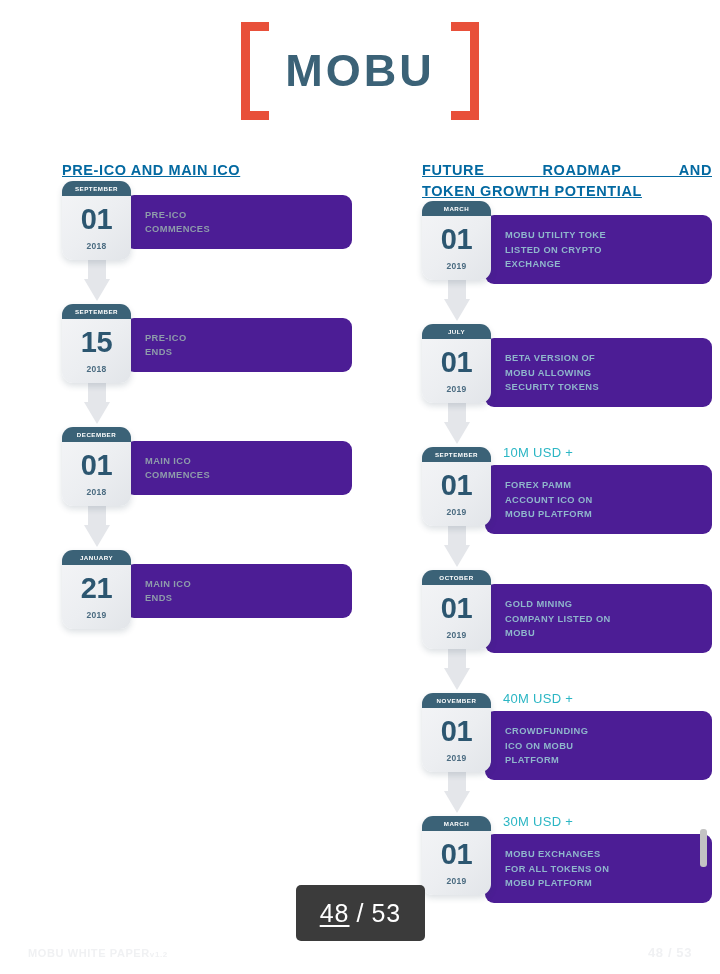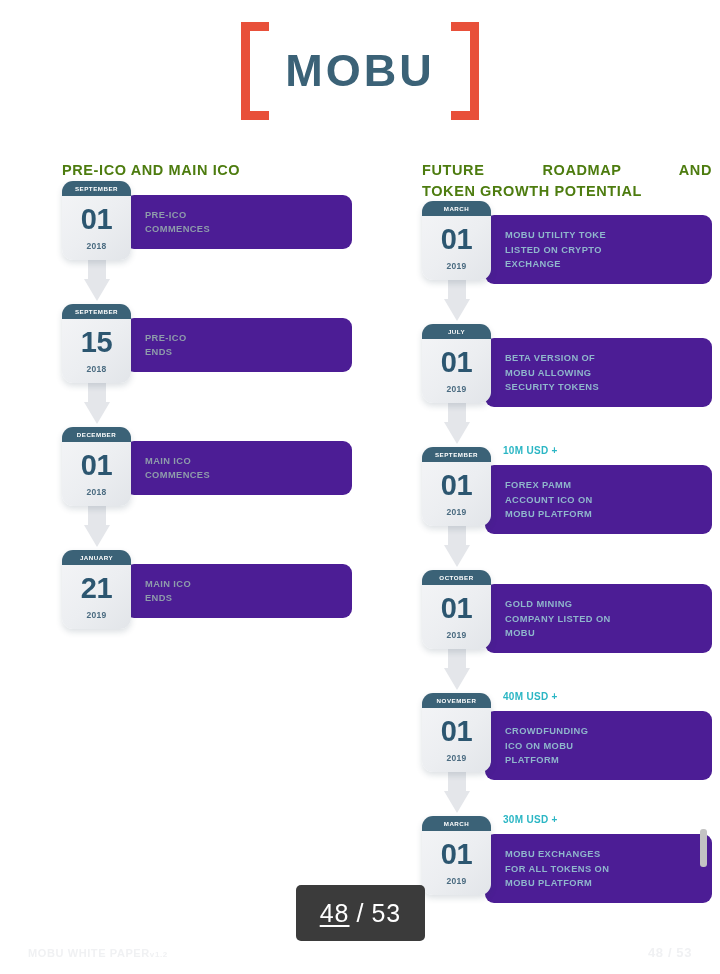--- a/index.html
+++ b/index.html
@@ -51,26 +51,27 @@
 
   
   .col {
     position: absolute;
     top: 160px;
   }
   .col-left  { left: 62px;  width: 290px; }
   .col-right { left: 388px; width: 290px; margin-left: 34px; }
 
   .col-head {
-    color: #4d7c0f;
+    color: #0369a1;
     font-size: 14.5px;
     font-weight: bold;
     letter-spacing: 0.6px;
     line-height: 1.42;
     margin-bottom: 0;
+    text-decoration: underline;
   }
   .col-head.justified {
     text-align: justify;
   }
   .col-head.justified > span { display: block; }
   .col-head.justified > span.jline {
     text-align: justify;
     text-align-last: justify;
   }
 
@@ -144,22 +145,22 @@
     margin-left: -6px;
     margin-top: 14px;
     flex: 1 1 auto;
     z-index: 2;
   }
   .usd {
     position: absolute;
     left: 18px;
     top: -16px;
     color: #2bb6c4;
-    font-size: 10px;
-    font-weight: bold;
+    font-size: 13px;
+    font-weight: normal;
     letter-spacing: 0.3px;
     white-space: nowrap;
   }
   .pill {
     background: #4c1d95;
     border-radius: 9px;
     padding: 13px 14px 13px 20px;
     min-height: 51px;
     display: flex;
     align-items: center;

